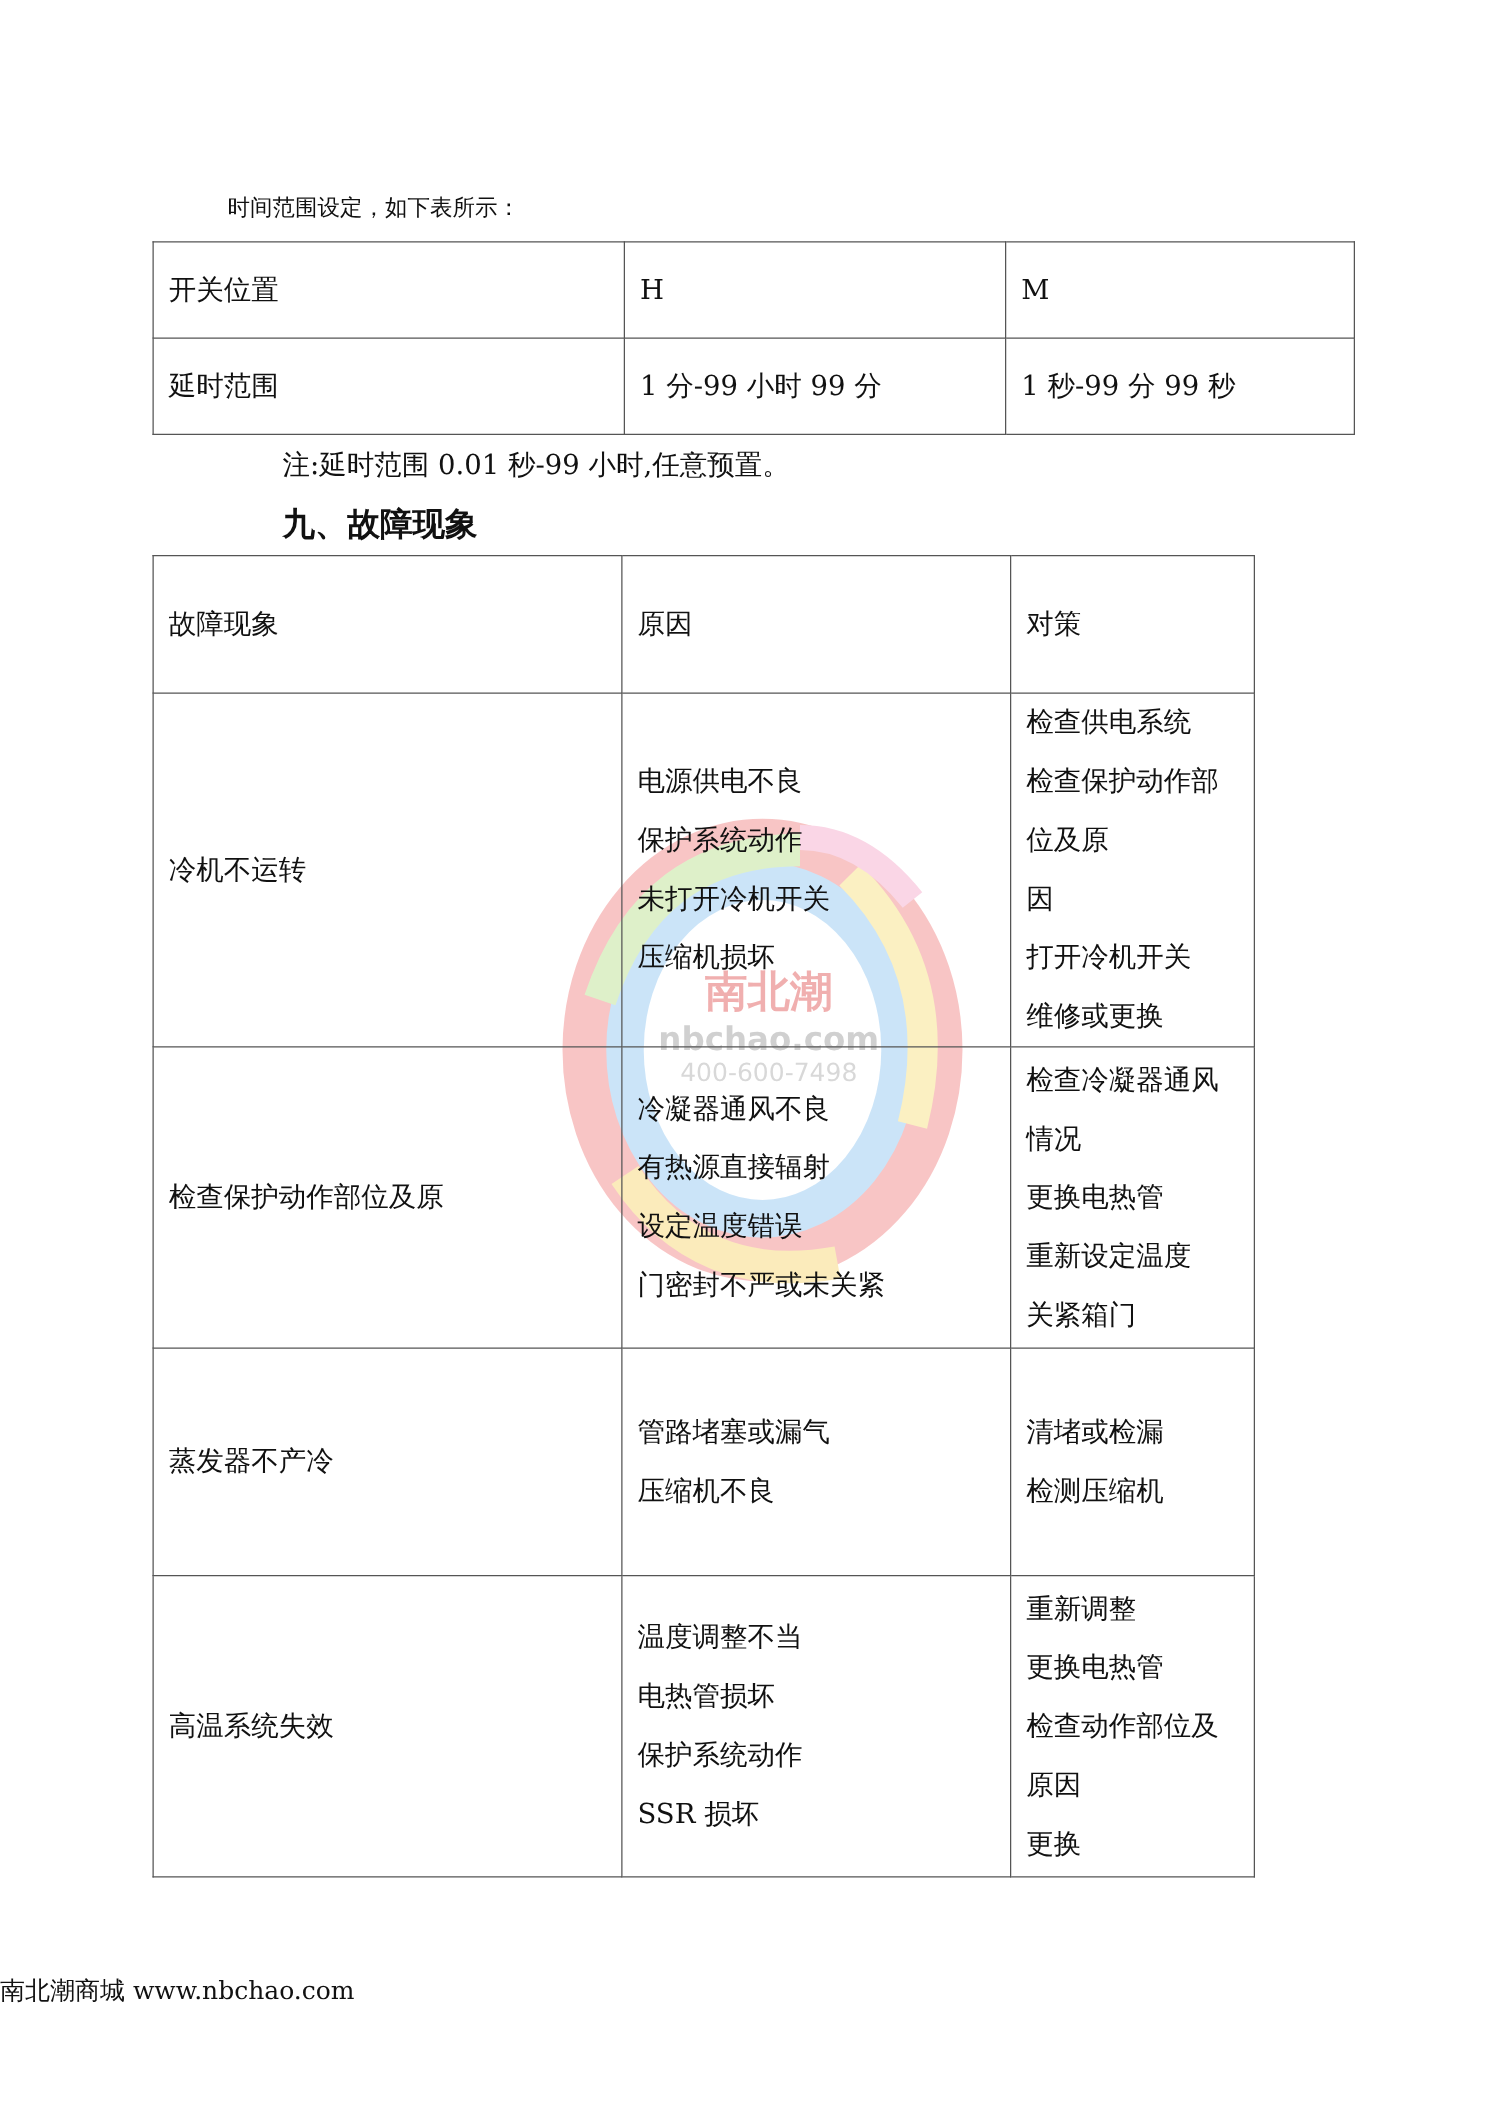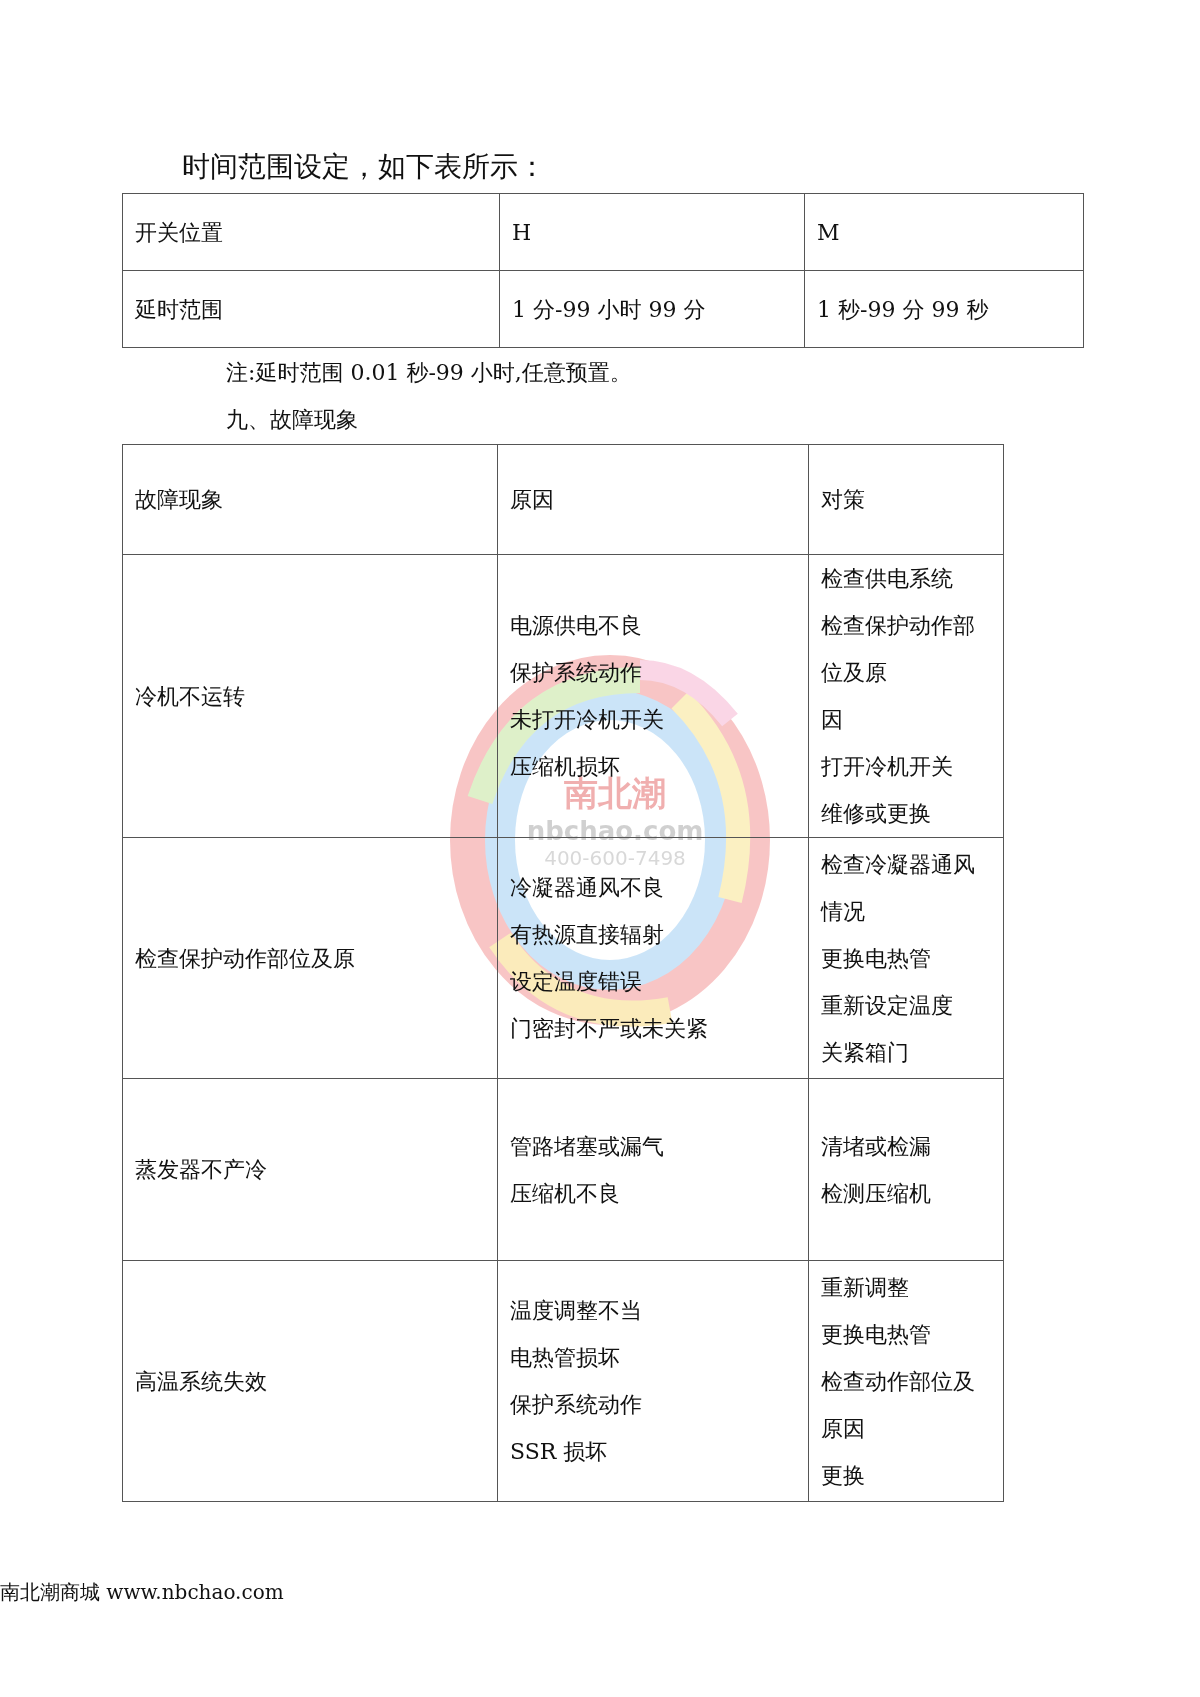--- a/index.html
+++ b/index.html
@@ -3,21 +3,21 @@
   <meta charset="utf-8">
   <style>
     html, body { margin: 0; padding: 0; background: #ffffff; }
     body {
       width: 1200px; height: 1697px; position: relative; overflow: hidden;
       font-family: "DejaVu Serif", "Liberation Serif", serif;
       color: #111;
     }
     .intro {
       position: absolute; left: 182px; top: 152px;
-      font-size: 28px; line-height: 30px;
+      font-size: 18px; line-height: 30px;
     }
     table {
       position: absolute; border-collapse: collapse;
       table-layout: fixed;
       padding-left: 31px;
     }
     td {
       border: 1.5px solid #555;
       padding: 0 12px;
       font-size: 22px;
@@ -27,21 +27,21 @@
     #t1 { left: 122px; top: 193px; width: 962px; }
     #t1 td { height: 76px; }
     #t1 .c1 { width: 352px; }
     #t1 .c2 { width: 280px; }
     .note {
       position: absolute; left: 226px; top: 358px;
       font-size: 22px; line-height: 30px;
     }
     .heading {
       position: absolute; left: 226px; top: 405px;
-      font-size: 22px; line-height: 30px; font-weight: normal;
+      font-size: 26px; line-height: 30px; font-weight: bold;
       font-family: "DejaVu Sans", "Liberation Sans", sans-serif;
     }
     #t2 { left: 122px; top: 444px; width: 882px; }
     #t2 .c1 { width: 350px; }
     #t2 .c2 { width: 286px; }
     .r0 td { height: 109px; }
     .r1 td { height: 240px; margin-left: 27px; }
     .r2 td { height: 240px; }
     .r3 td { height: 181px; }
     .r4 td { height: 240px; }

